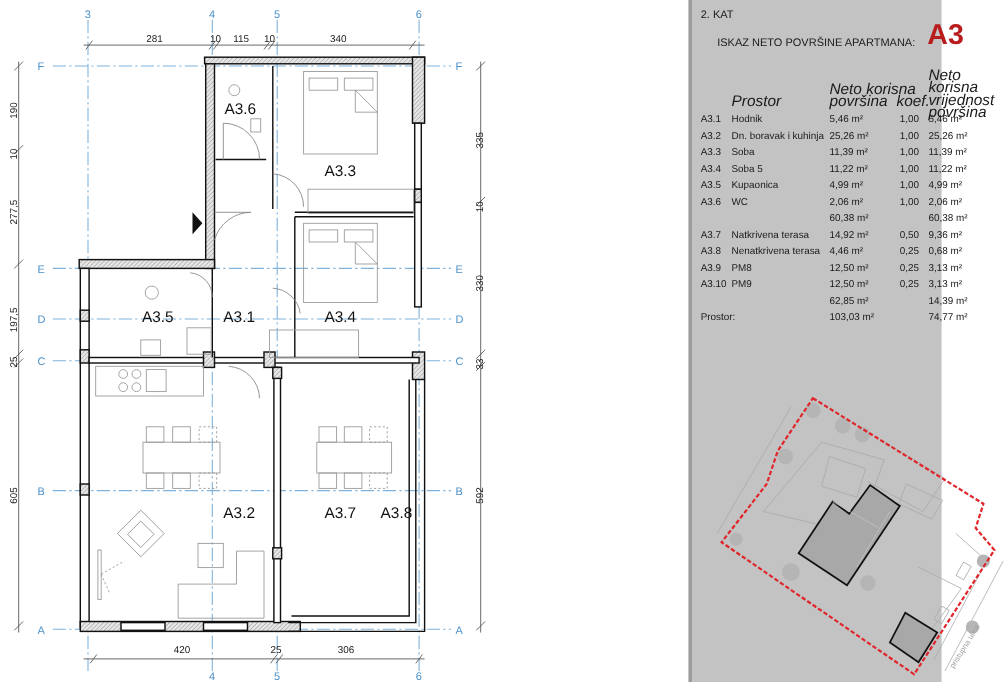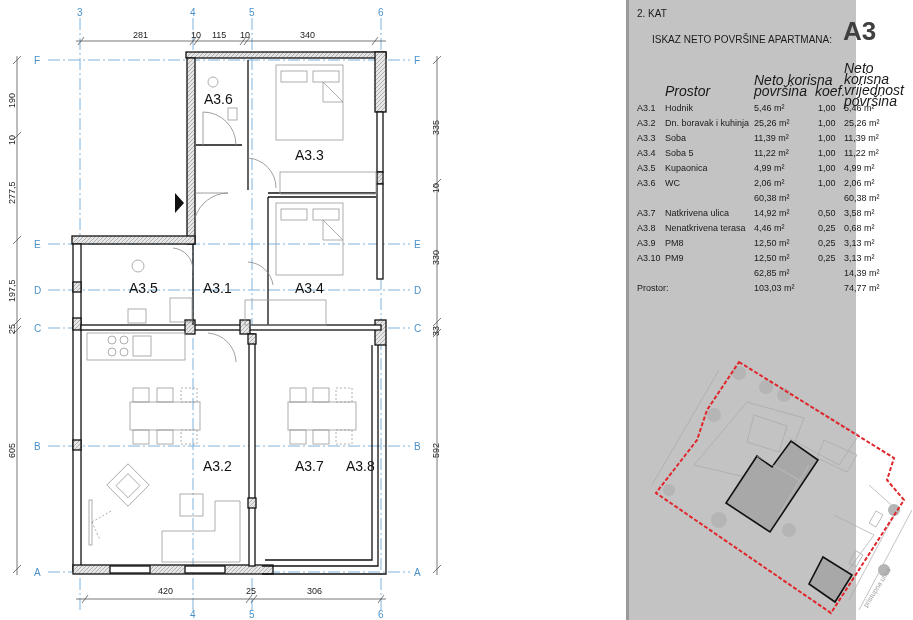--- a/index.html
+++ b/index.html
@@ -1,21 +1,21 @@
 <!DOCTYPE html>
 <html><head>
 <meta charset="utf-8">
 <style>
   html,body{margin:0;padding:0;}
   body{width:913px;height:620px;background:#ffffff;position:relative;overflow:hidden;font-family:"Liberation Sans",sans-serif;}
   #plan{position:absolute;left:0;top:0;width:626px;height:620px;}
   #panel{position:absolute;left:626px;top:0;width:230px;height:620px;background:#c3c3c3;border-left:3px solid #9a9a9a;box-sizing:border-box;color:#1a1a1a;padding-left:28px;}
   .t-floor{position:absolute;left:8px;top:8px;font-size:10px;}
   .t-heading{position:absolute;left:8px;top:34px;font-size:10px;margin-left:15px;}
-  .t-apt{position:absolute;left:214px;top:16px;font-size:26px;font-weight:bold;color:#404040;}
+  .t-apt{position:absolute;left:214px;top:16px;font-size:26px;font-weight:bold;color:#b91c1c;}
   .hdr{position:absolute;font-size:14px;font-style:italic;line-height:11px;}
   .row{position:absolute;left:8px;height:12px;font-size:9px;white-space:nowrap;}
   .row span{position:absolute;top:0;}
   .c-id{left:0}
   .c-name{left:28px}
   .c-area{left:117px}
   .c-koef{left:181px}
   .c-val{left:207px}
   #site{position:absolute;left:0;top:340px;width:284px;height:280px;}
   svg text{font-family:"Liberation Sans",sans-serif;}
@@ -286,24 +286,24 @@
     <span class="c-koef">1,00</span>
     <span class="c-val">2,06 m²</span>
   </div>
   <div class="row" style="top:193px">
     <span class="c-area">60,38 m²</span>
     <span class="c-val">60,38 m²</span>
   </div>
 
   <div class="row" style="top:208px">
     <span class="c-id">A3.7</span>
-    <span class="c-name">Natkrivena ulica</span>
+    <span class="c-name">Natkrivena terasa</span>
     <span class="c-area">14,92 m²</span>
     <span class="c-koef">0,50</span>
-    <span class="c-val">3,58 m²</span>
+    <span class="c-val">9,36 m²</span>
   </div>
   <div class="row" style="top:223px">
     <span class="c-id">A3.8</span>
     <span class="c-name">Nenatkrivena terasa</span>
     <span class="c-area">4,46 m²</span>
     <span class="c-koef">0,25</span>
     <span class="c-val">0,68 m²</span>
   </div>
   <div class="row" style="top:238px">
     <span class="c-id">A3.9</span>

